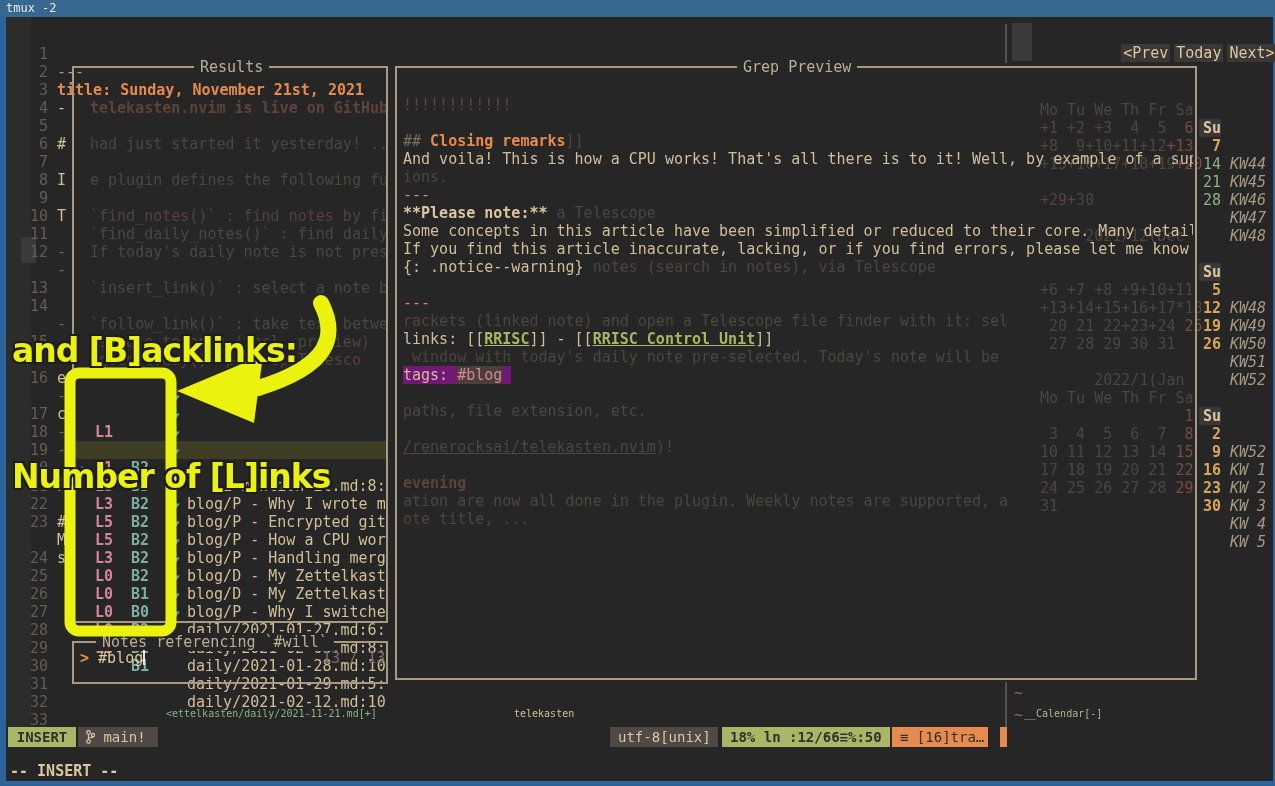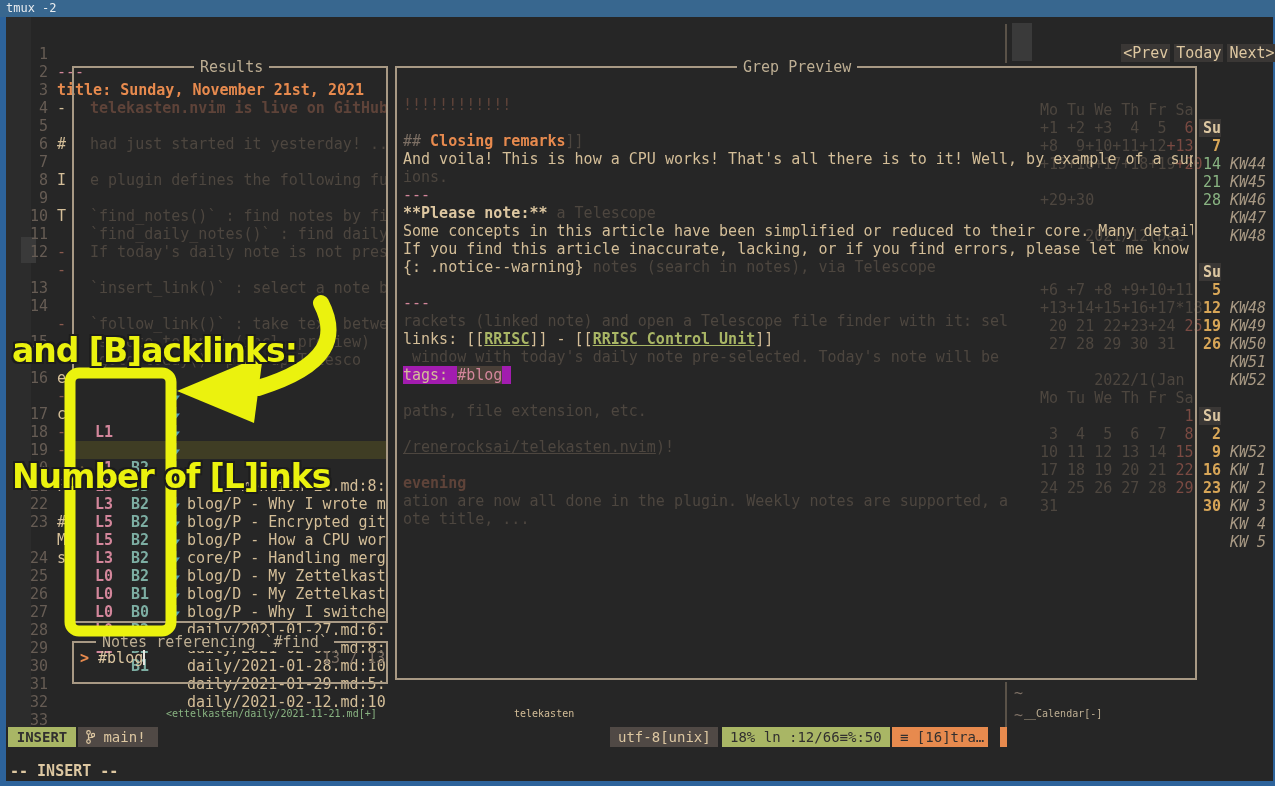--- a/index.html
+++ b/index.html
@@ -13,21 +13,21 @@
               color:#e8ecef; font-size:12px; line-height:17px; padding-left:6px; }
   .frame { background:#2d639b; }
   
   .fg{color:#d4be98} .bfg{color:#ddc7a1;font-weight:bold}
   .ghost{color:#4d463f} .ghostu{color:#4d463f;text-decoration:underline}
   .ghostr{color:#5e4339} .ghostrb{color:#5e4339;font-weight:bold}
   .pink{color:#d3869b} .orangeb{color:#e78a4e;font-weight:bold}
   .dim{color:#7c6f64} .dashr{color:#8a5a4e}
   .green{color:#a9b665;font-weight:bold;text-decoration:underline}
   .bold{color:#ddc7a1;font-weight:bold}
-  .hlf{color:#d4be98;background:#a21caf} .hlp{color:#d3869b;background:#4a4038}
+  .hlf{color:#d4be98;background:#701a75} .hlp{color:#d3869b;background:#4a4038}
   .red{color:#7a4a42} .teal{color:#89b482} .org{color:#d8a657;font-weight:bold}
   .lnb{color:#c5b59a}
   .suh{color:#ddc7a1;background:#3a3735;font-weight:bold}
   
   #gutterbg { left:6px; top:17px; width:25px; height:710px; background:#2c2c2c; }
   .grow { height:18px; top:calc(27px + var(--r)*18px); }
   .grow .n { position:absolute; left:14px; width:34px; text-align:right; color:#665c54; }
   .grow .ch { position:absolute; left:57px; }
   
   .res-ghost { left:90px; top:calc(27px + var(--r)*18px); height:18px; max-width:296px; overflow:hidden; }
@@ -392,21 +392,21 @@
         </svg></span>
       <span class="t">blog/P - How a CPU wor</span>
     </div>
     <div class="abs res-row" style="--i: 4;">
       <span class="caret"></span>
       <span class="L">L3</span>
       <span class="B">B2</span>
       <span class="ic"><svg width="13" height="15" viewBox="0 0 14 16">
           <path d="M4 0 h6 v7 h4 L7 16 0 7 h4 z" fill="#4f9ebc"></path>
         </svg></span>
-      <span class="t">core/P - Handling merg</span>
+      <span class="t">blog/P - Handling merg</span>
     </div>
     <div class="abs res-row" style="--i: 5;">
       <span class="caret"></span>
       <span class="L">L5</span>
       <span class="B">B2</span>
       <span class="ic"><svg width="13" height="15" viewBox="0 0 14 16">
           <path d="M4 0 h6 v7 h4 L7 16 0 7 h4 z" fill="#4f9ebc"></path>
         </svg></span>
       <span class="t">blog/D - My Zettelkast</span>
     </div>
@@ -468,21 +468,21 @@
       <span class="caret"></span>
       <span class="L">L2</span>
       <span class="B">B1</span>
       <span class="ic"><svg width="13" height="15" viewBox="0 0 14 16">
           <path d="M4 0 h6 v7 h4 L7 16 0 7 h4 z" fill="#4f9ebc"></path>
         </svg></span>
       <span class="t">daily/2021-02-12.md:10</span>
     </div>
 
   <div class="pane" style="left:72px;top:641px;width:316px;height:43px">
-    <div class="pane-title" style="left:22px">Notes referencing `#find`</div>
+    <div class="pane-title" style="left:22px">Notes referencing `#will`</div>
     <div class="abs" style="left:6px;top:6px"><span id="prompt-caret">&gt;</span> <span id="prompt-query">#blog</span><span id="cursor"></span></div>
     <div class="abs dim" style="left:248px;top:6px">13 / 13</div>
   </div>
 
   <div class="pane" style="left:395px;top:66px;width:802px;height:614px">
     <div class="pane-title" style="left:340px">Grep Preview</div>
   </div>
 
   <div class="abs pline" style="--i: 0; --r: 0;"><span class="ghostr" style="--i: 0;">!!!!!!!!!!!!</span></div>
     <div class="abs pline" style="--i: 1; --r: 2;"><span class="dim" style="--i: 0;">## </span><span class="orangeb" style="--i: 1;">Closing remarks</span><span class="ghost" style="--i: 2;">]]</span></div>
@@ -507,21 +507,21 @@
   <div class="seg" style="left:8px;width:68px;background:#a9b665;color:#32302f;font-weight:bold;text-align:center">INSERT</div>
   <div class="seg" style="left:78px;width:80px;background:#504945;color:#ddc7a1"><span style="display:inline-block;vertical-align:-2px"><svg width="9" height="14" viewBox="0 0 9 14">
           <circle cx="2.5" cy="2.5" r="1.8" fill="none" stroke="#ddc7a1" stroke-width="1.2"></circle>
           <circle cx="2.5" cy="11.5" r="1.8" fill="none" stroke="#ddc7a1" stroke-width="1.2"></circle>
           <circle cx="7" cy="5" r="1.6" fill="none" stroke="#ddc7a1" stroke-width="1.2"></circle>
           <path d="M2.5 4.3 v5.4 M2.5 8.5 C2.5 6.5 7 8.5 7 6.5" fill="none" stroke="#ddc7a1" stroke-width="1.2"></path>
         </svg></span> <span>main!</span></div>
   <div class="abs sb" style="left:166px;color:#89b482">&lt;ettelkasten/daily/2021-11-21.md[+]</div>
   <div class="abs sb" style="left:514px;color:#d4be98">telekasten</div>
   <div class="seg" style="left:610px;width:108px;background:#504945;color:#ddc7a1">utf-8[unix]</div>
-  <div class="seg" style="left:722px;width:168px;background:#a9b665;color:#32302f;font-weight:normal">18% ln :12/66≡%:50</div>
+  <div class="seg" style="left:722px;width:168px;background:#a9b665;color:#32302f;font-weight:bold">18% ln :12/66≡%:50</div>
   <div class="seg" style="left:892px;width:96px;background:#e78a4e;color:#32302f">≡ [16]tra…</div>
   <div class="abs" style="left:1000px;top:727px;width:7px;height:20px;background:#e78a4e"></div>
   <div class="abs sb" style="left:1024px;color:#bdae93">__Calendar[-]</div>
 
   <div class="abs bfg" style="left:10px;top:762px">-- INSERT --</div>
 
   <div id="ann" class="abs">
     <div>and [B]acklinks:</div>
     <div>Number of [L]inks</div>
   </div>

